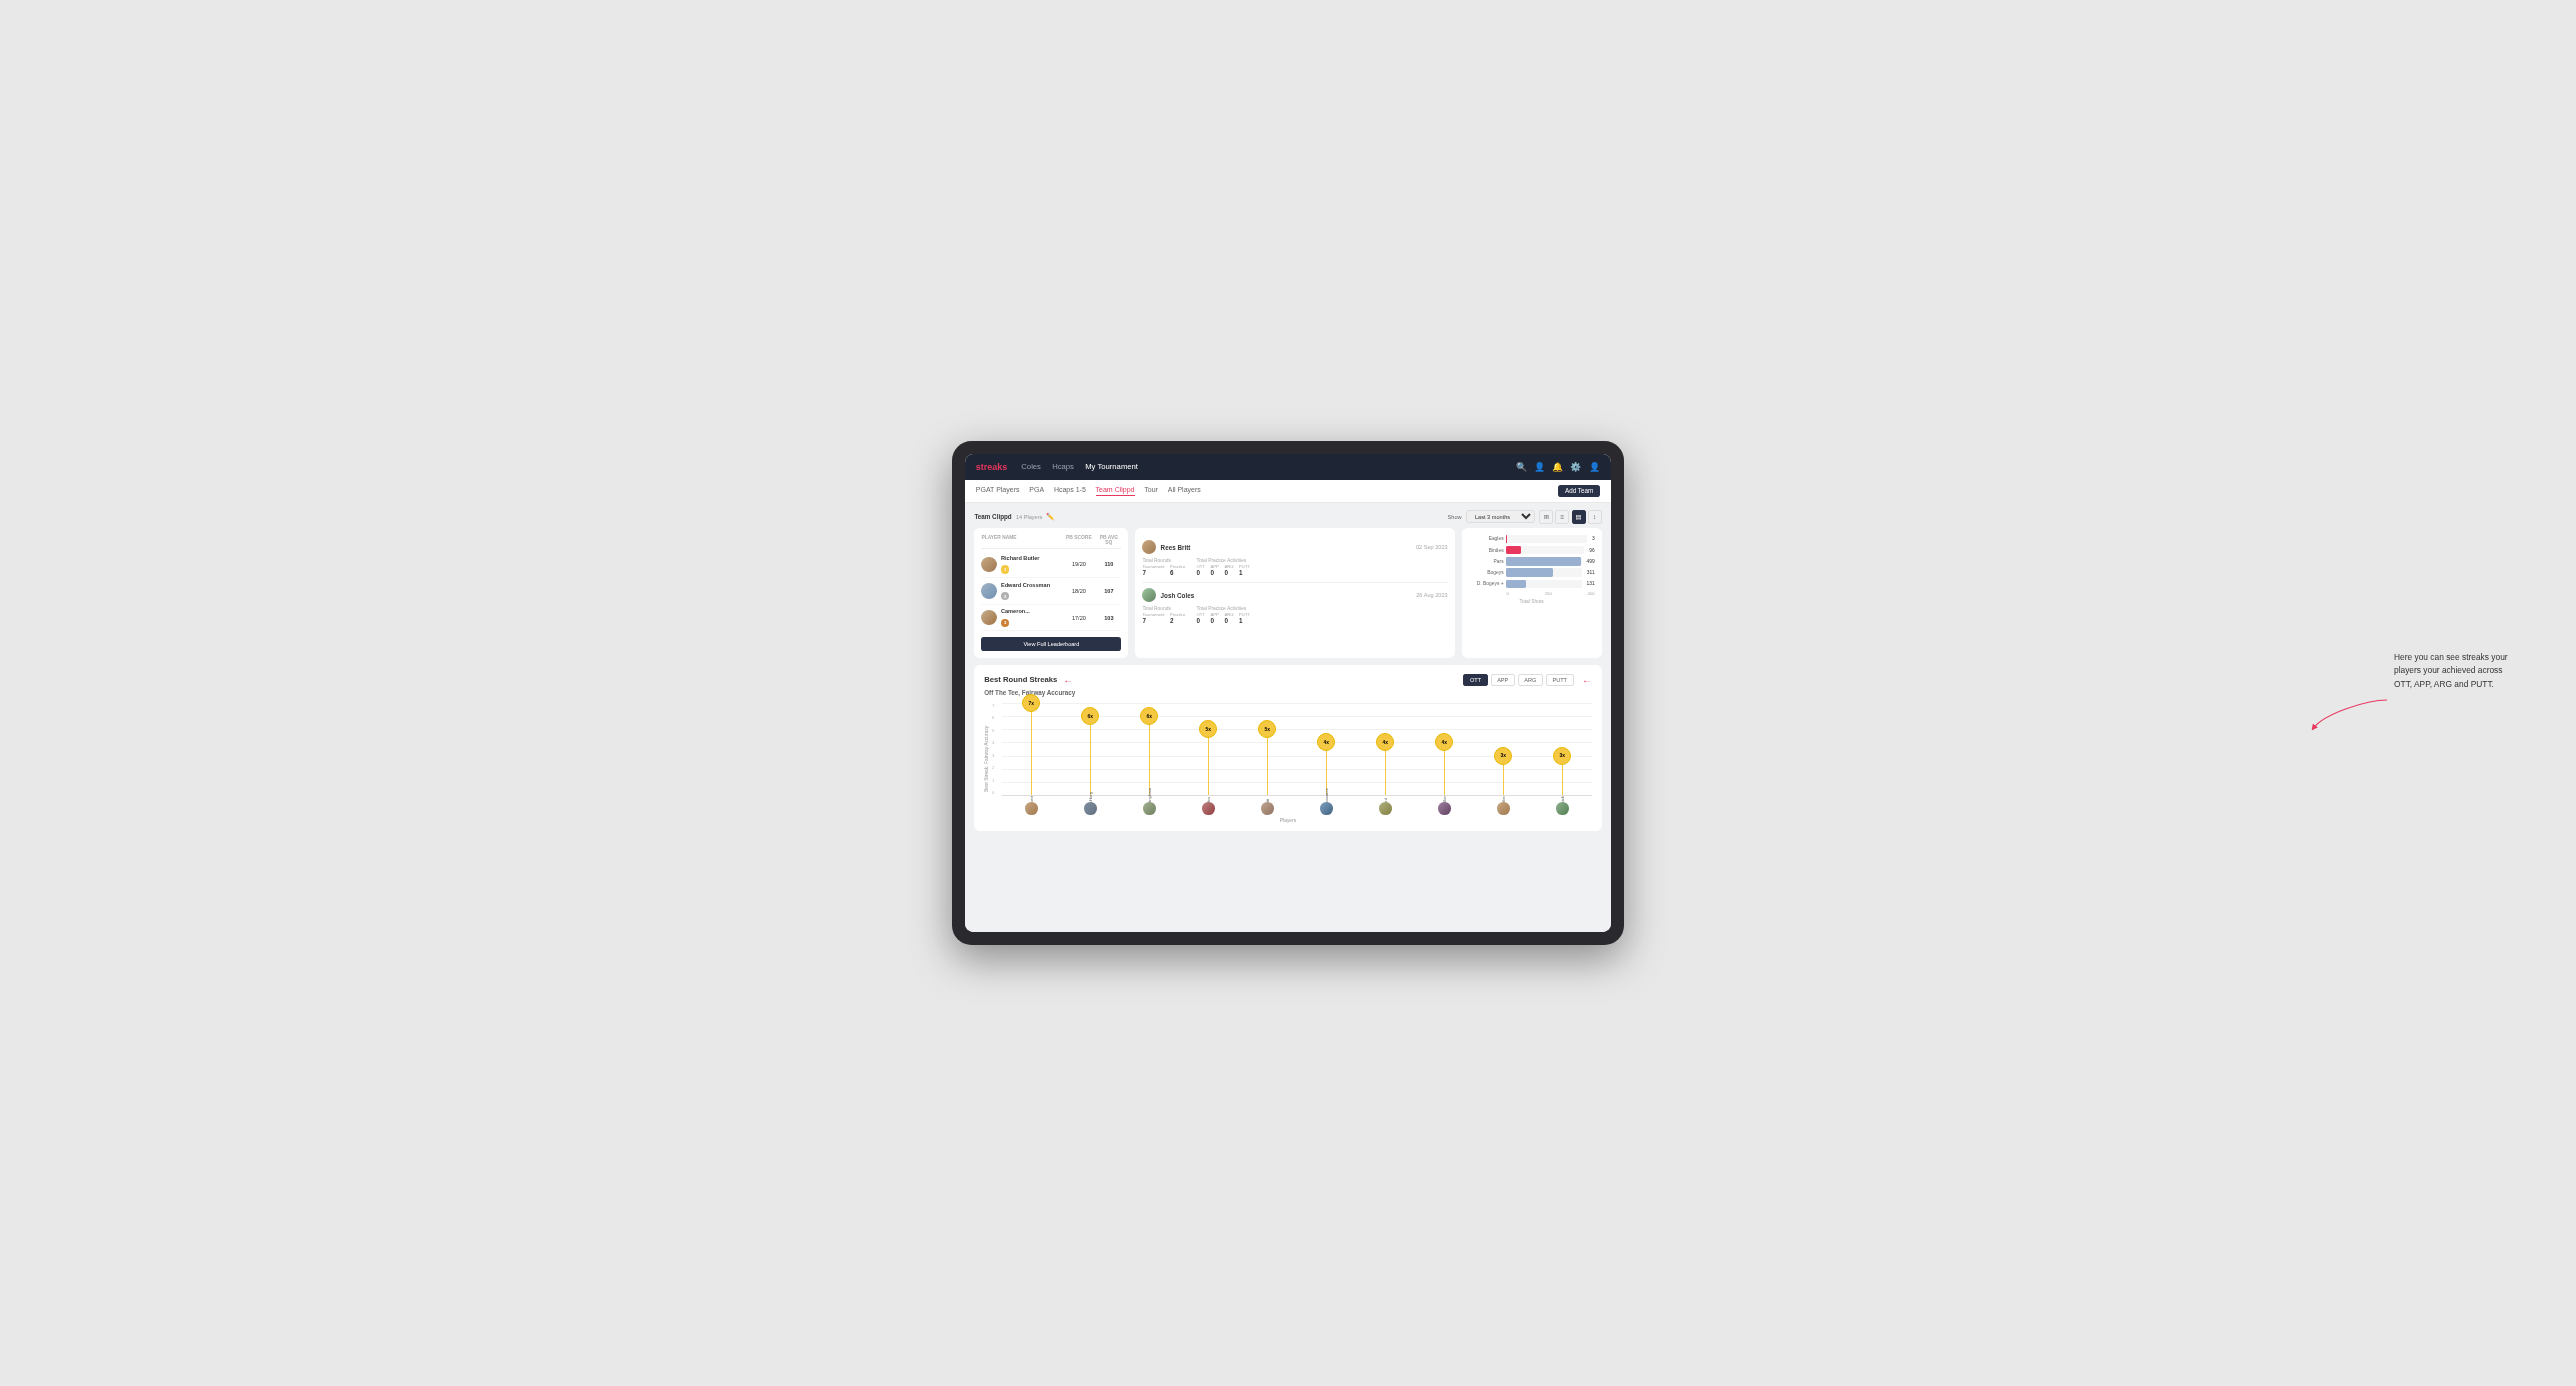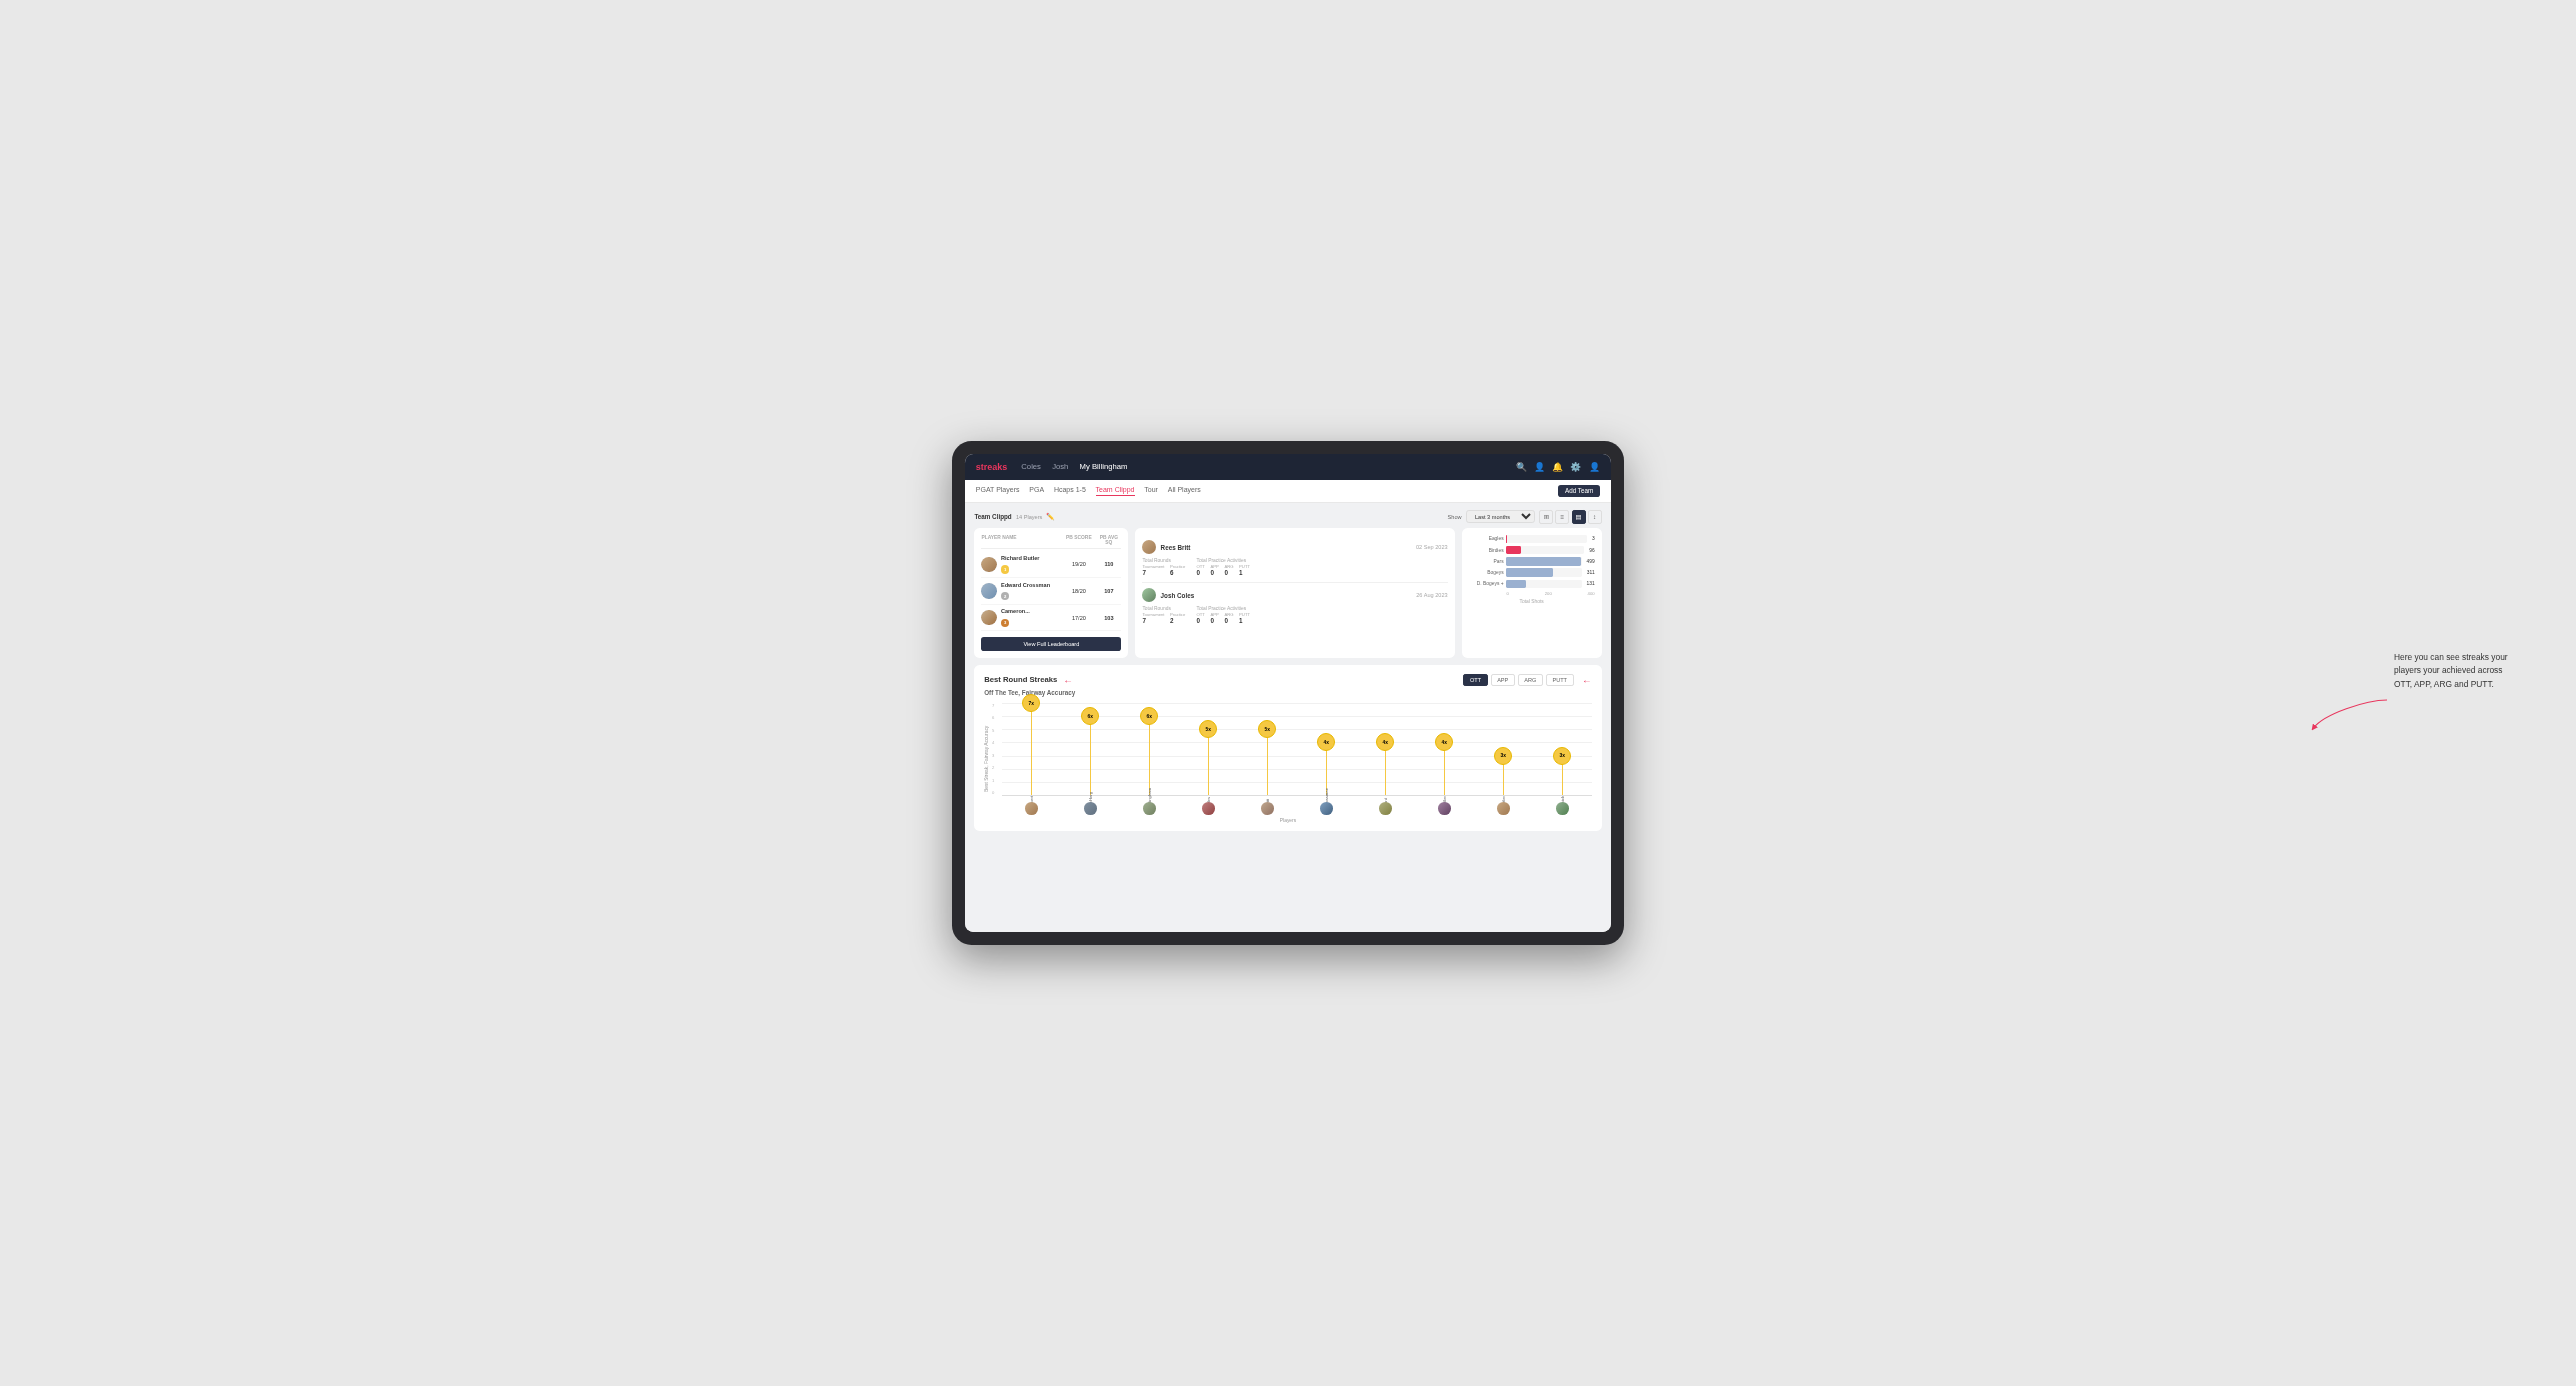--- a/index.html
+++ b/index.html
@@ -420,22 +420,22 @@
 </head>
 <body>
 
 <div class="tablet-outer">
   <div class="tablet-screen">
 
     <div class="nav-bar">
       <div class="nav-logo">streaks</div>
       <div class="nav-links">
         <span class="nav-link">Coles</span>
-        <span class="nav-link">Josh</span>
-        <span class="nav-link active">My Billingham</span>
+        <span class="nav-link">Hcaps</span>
+        <span class="nav-link active">My Tournament</span>
       </div>
       <div class="nav-icons">
         <span class="nav-icon">🔍</span>
         <span class="nav-icon">👤</span>
         <span class="nav-icon">🔔</span>
         <span class="nav-icon">⚙️</span>
         <span class="nav-icon">👤</span>
       </div>
     </div>
 

